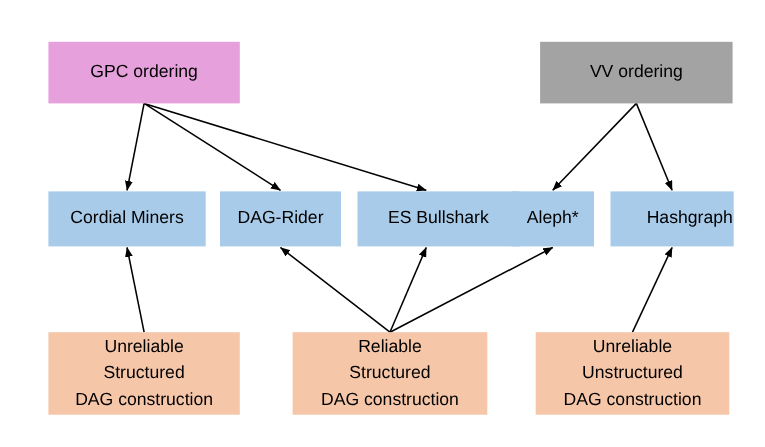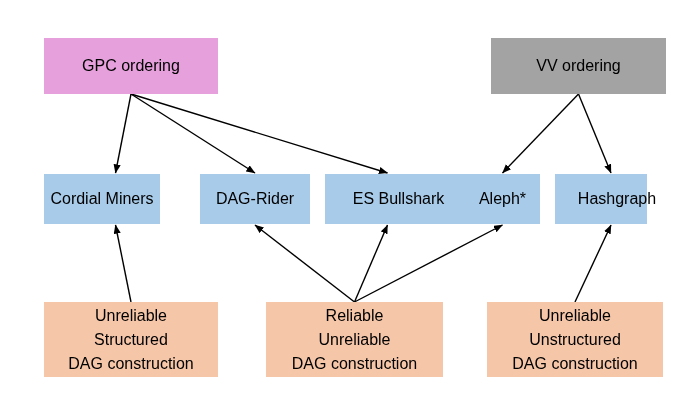--- a/index.html
+++ b/index.html
@@ -55,28 +55,28 @@
         <line x1="131" y1="302" x2="115.5" y2="225" stroke="#000000" stroke-width="1.4" marker-end="url(#arrowhead)"></line>
         <line x1="354.5" y1="302" x2="255" y2="225" stroke="#000000" stroke-width="1.4" marker-end="url(#arrowhead)"></line>
         <line x1="354.5" y1="302" x2="387.5" y2="225" stroke="#000000" stroke-width="1.4" marker-end="url(#arrowhead)"></line>
         <line x1="354.5" y1="302" x2="502.5" y2="225" stroke="#000000" stroke-width="1.4" marker-end="url(#arrowhead)"></line>
         <line x1="575" y1="302" x2="611" y2="225" stroke="#000000" stroke-width="1.4" marker-end="url(#arrowhead)"></line>
       </g>
   </svg>
   <div id="nodes-layer">
       <div class="node" style="left: 44px; top: 38px; width: 174px; height: 56px; background: rgb(230, 161, 220);"><span>GPC ordering</span></div>
       <div class="node" style="left: 491px; top: 38px; width: 175px; height: 56px; background: #a3a3a3;"><span>VV ordering</span></div>
-      <div class="node" style="left: 44px; top: 174px; width: 116px; height: 50px; background: rgb(168, 203, 233);"><span>Cordial Miners</span></div>
+      <div class="node" style="left: 44px; top: 174px; width: 143px; height: 50px; background: rgb(168, 203, 233);"><span>Cordial Miners</span></div>
       <div class="node" style="left: 200px; top: 174px; width: 110px; height: 50px; background: rgb(168, 203, 233); align-items: center;"><span>DAG-Rider</span></div>
       <div class="node" style="left: 325px; top: 174px; width: 147px; height: 50px; background: rgb(168, 203, 233);"><span>ES Bullshark</span></div>
       <div class="node" style="left: 465px; top: 174px; width: 75px; height: 50px; background: rgb(168, 203, 233); text-align: right;"><span>Aleph*</span></div>
-      <div class="node" style="left: 555px; top: 174px; width: 92px; height: 50px; background: rgb(168, 203, 233); padding-left: 32px;"><span>Hashgraph</span></div>
+      <div class="node" style="left: 555px; top: 174px; width: 112px; height: 50px; background: rgb(168, 203, 233); padding-left: 32px;"><span>Hashgraph</span></div>
       <div class="node" style="left: 44px; top: 302px; width: 174px; height: 75px; background: rgb(246, 198, 169);"><span>Unreliable
 Structured
 DAG construction</span></div>
       <div class="node" style="left: 266px; top: 302px; width: 177px; height: 75px; background: rgb(246, 198, 169);"><span>Reliable
-Unreliable
+Structured
 DAG construction</span></div>
       <div class="node" style="left: 487px; top: 302px; width: 176px; height: 75px; background: rgb(246, 198, 169);"><span>Unreliable
 Unstructured
 DAG construction</span></div>
     </div>
 </div>
 
 </body></html>

